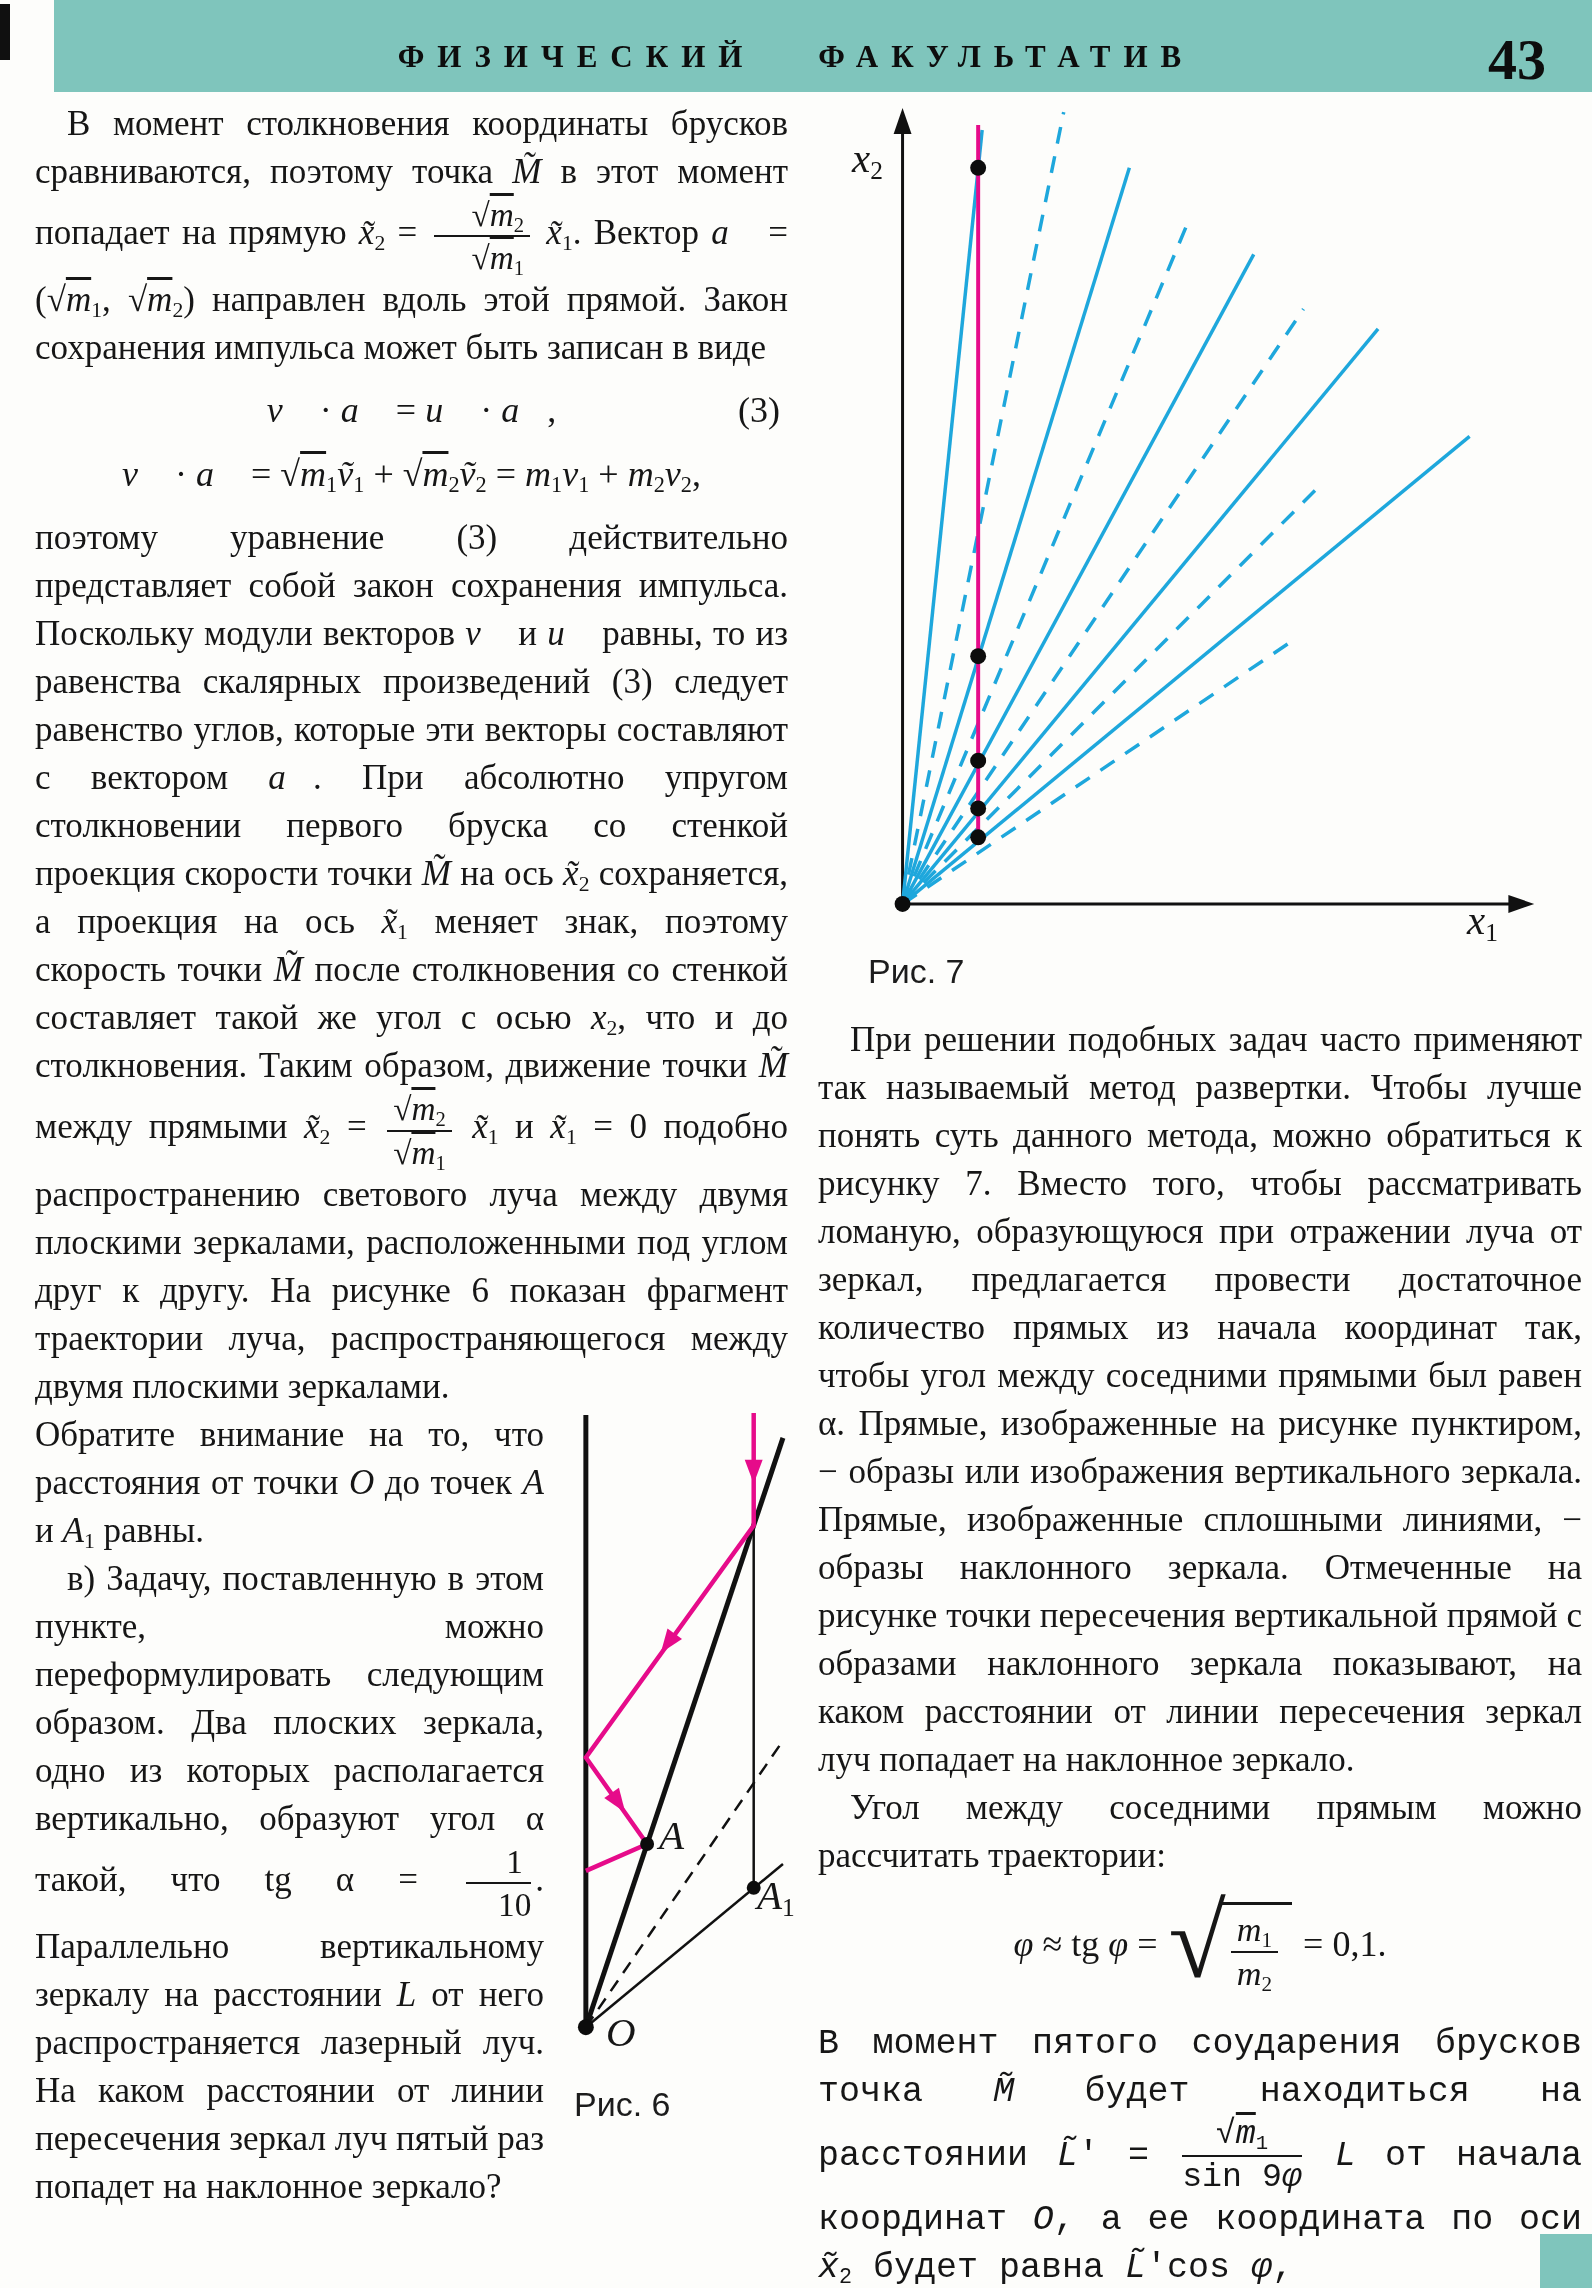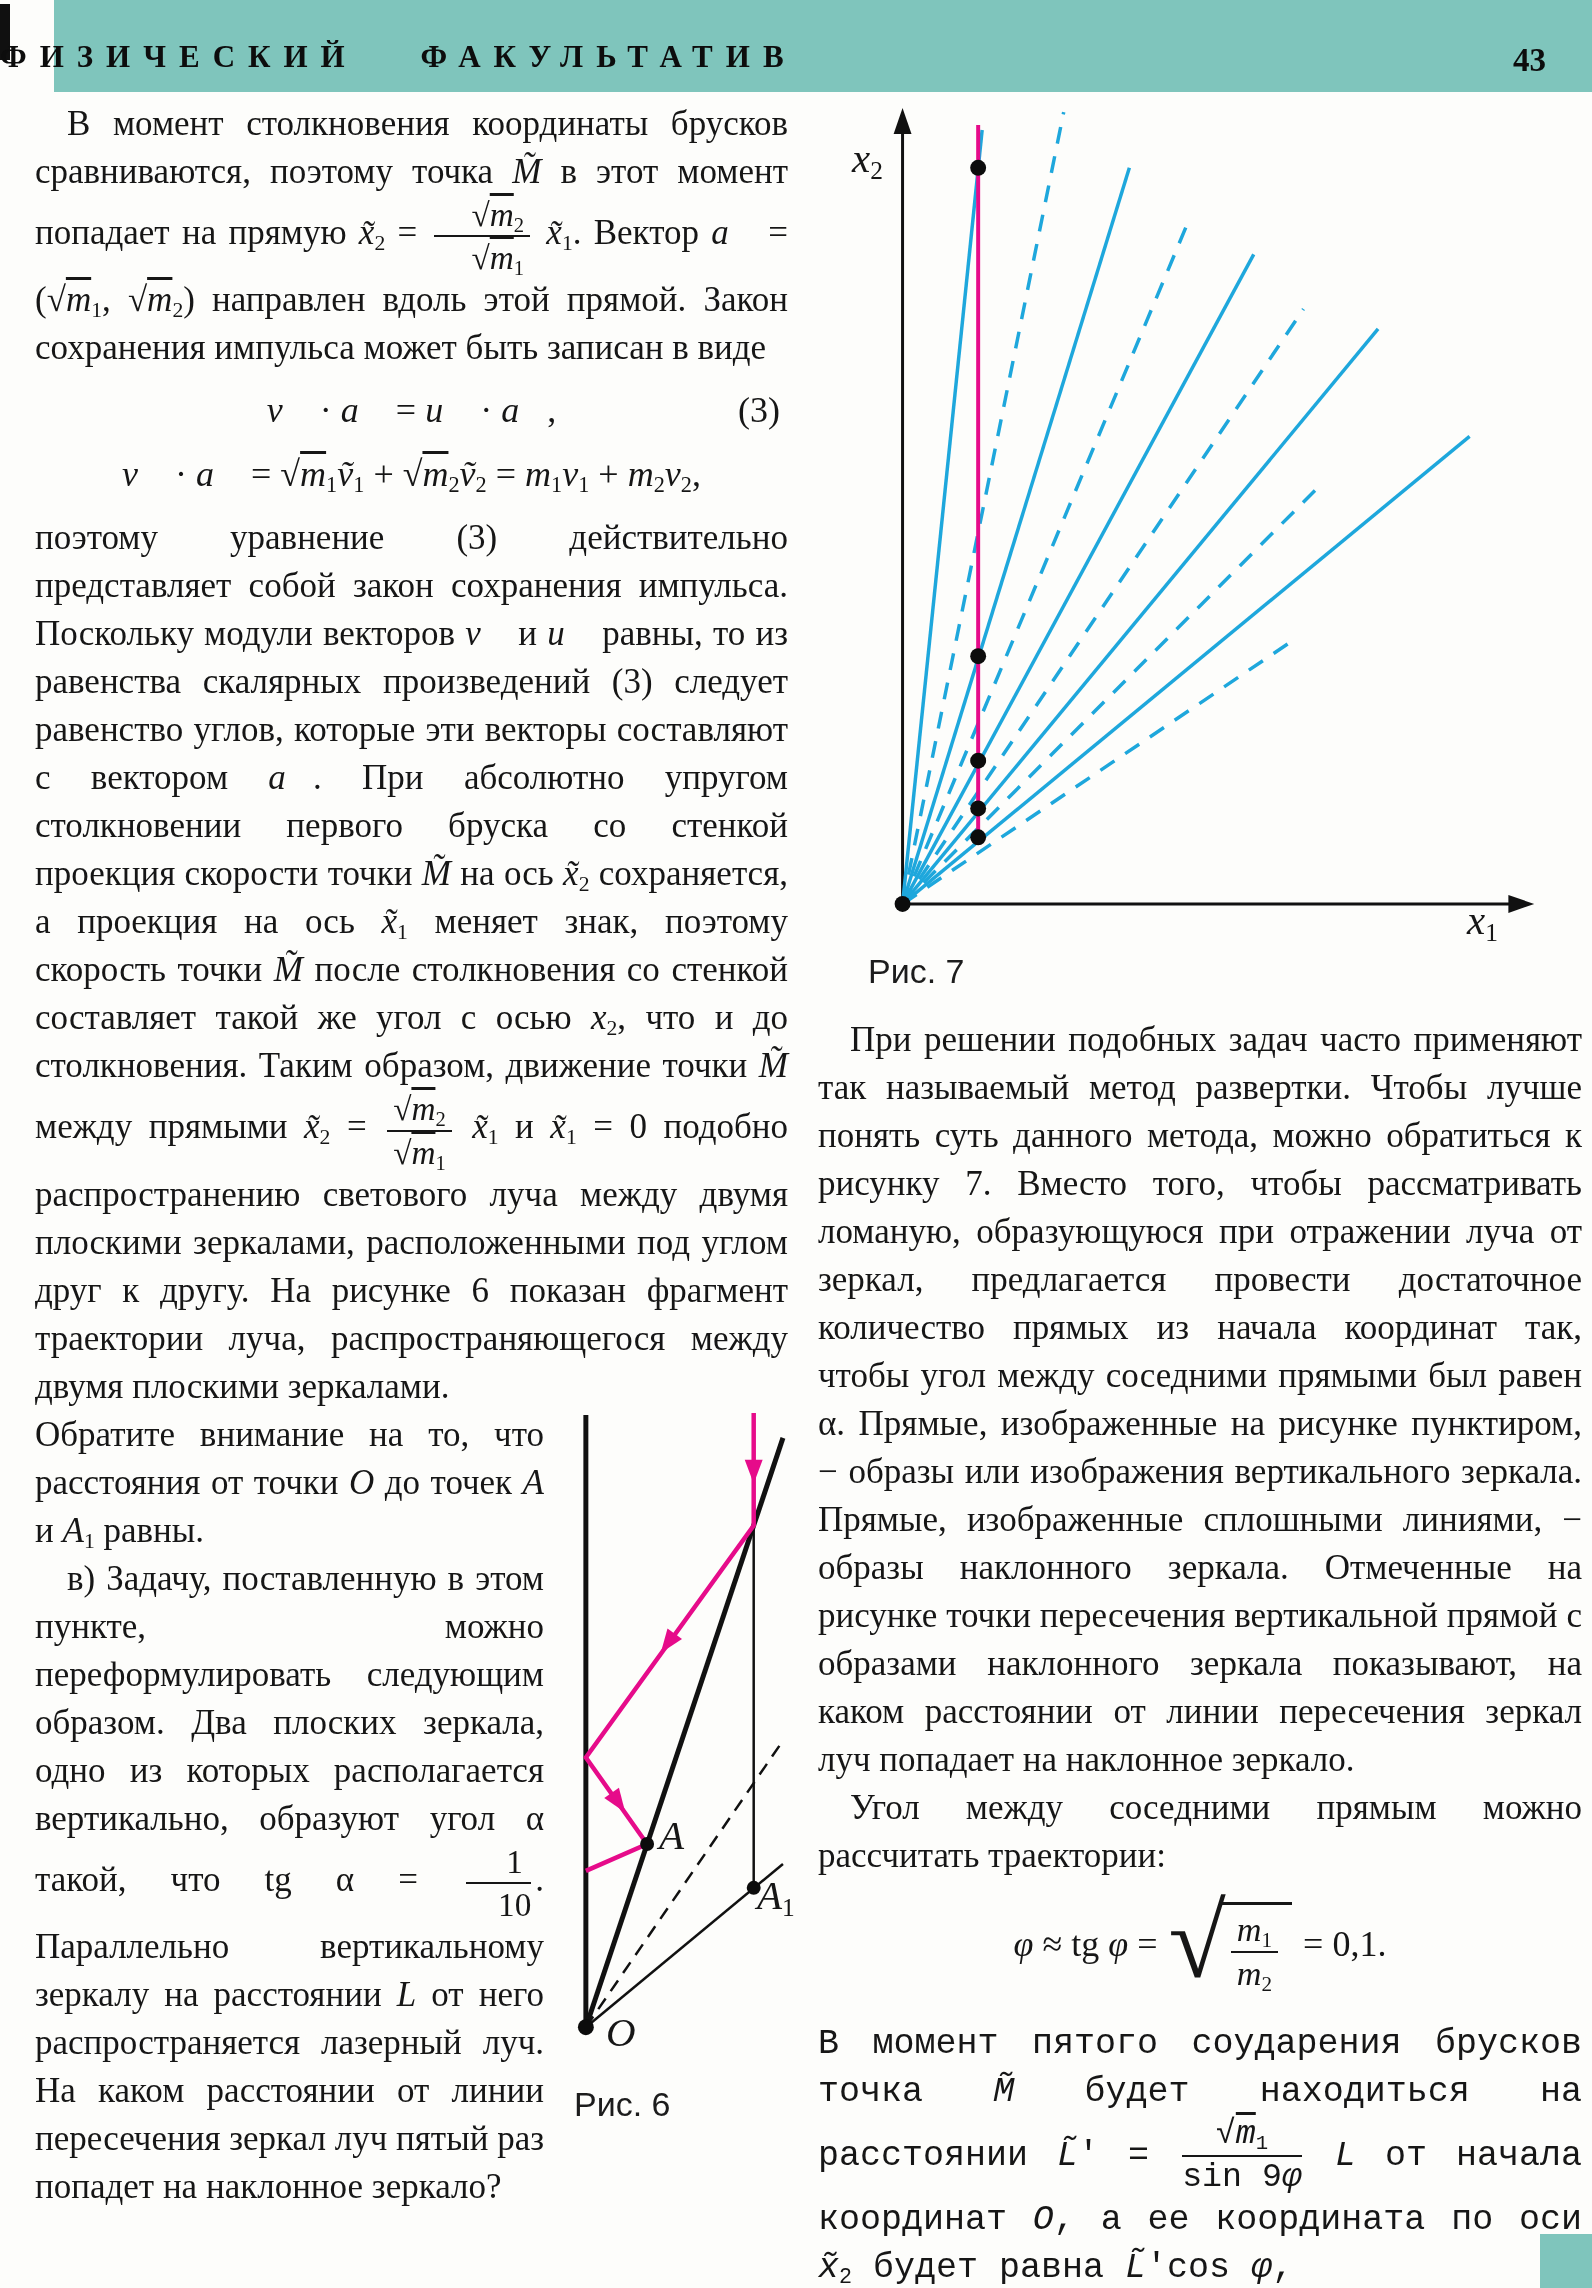--- a/index.html
+++ b/index.html
@@ -6,24 +6,24 @@
   body{
     width:1592px;height:2289px;position:relative;overflow:hidden;
     background:#fdfdfb;color:#161616;
     font-family:"Liberation Serif","DejaVu Serif",serif;
     font-size:35px;line-height:48px;
   }
   
   .corner-tick{position:absolute;left:0;top:4px;width:10px;height:56px;background:#101010;}
   .header-band{position:absolute;left:54px;top:0;width:1538px;height:92px;}
   .header-title{
-    position:absolute;left:0;right:0;top:40px;text-align:left;
+    position:absolute;left:0;right:0;top:40px;text-align:center;
     font-size:31px;line-height:34px;letter-spacing:13px;word-spacing:42px;font-weight:600;color:#0d0d0d;
   }
-  .page-number{position:absolute;right:46px;top:36px;font-size:33px;font-weight:700;color:#0d0d0d;}
+  .page-number{position:absolute;right:46px;top:36px;font-size:58px;font-weight:700;color:#0d0d0d;}
   
   .col-left{position:absolute;left:35px;top:100px;width:753px;}
   .col-right{position:absolute;left:818px;top:88px;width:764px;}
   .para{text-align:justify;}
   .indent{text-indent:32px;}
   sub{font-size:0.62em;line-height:0;vertical-align:-0.28em;}
   .ov{text-decoration:overline;}
   
   .frac{display:inline-flex;flex-direction:column;vertical-align:middle;text-align:center;
         line-height:1.12;font-size:0.95em;margin:0 4px;}

